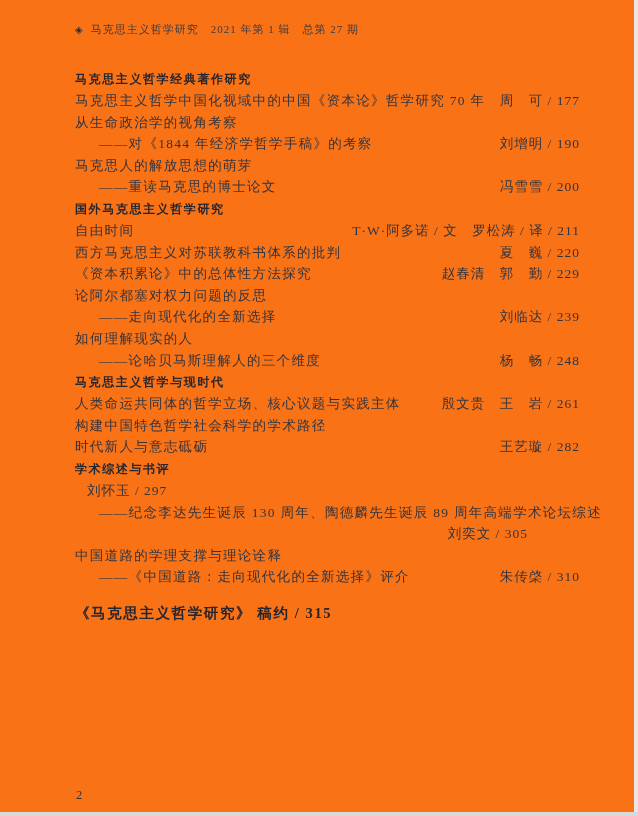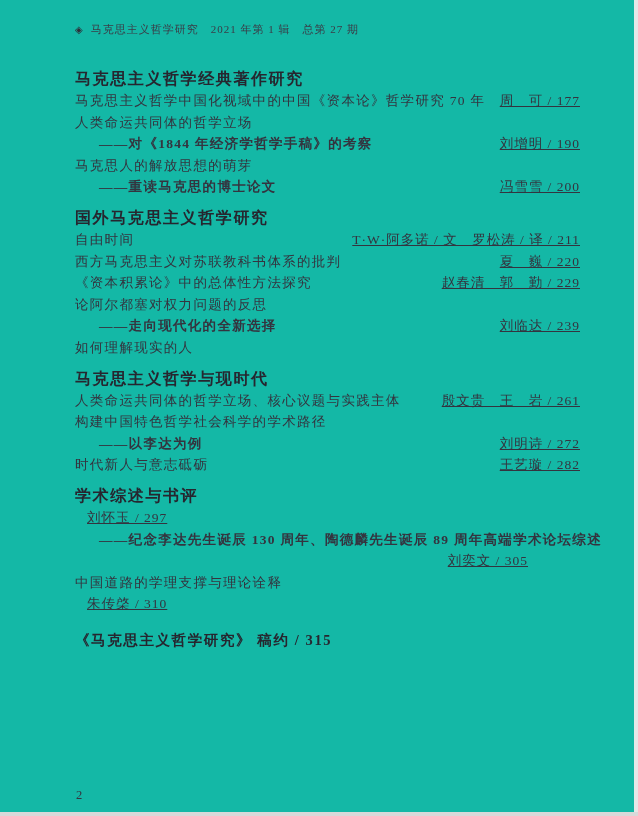--- a/index.html
+++ b/index.html
@@ -4,21 +4,21 @@
 <style>
   html,body{margin:0;padding:0;}
   body{
     width:638px;height:816px;
     background:#f4f4f4;
     font-family:"Liberation Serif","DejaVu Serif",serif;
   }
   .page{
     position:relative;
     width:638px;height:816px;
-    background:#14b8a6;
+    background:#f97316;
     overflow:hidden;
     box-sizing:border-box;
   }
   .scan-edge-right{
     position:absolute;top:0;right:0;width:4px;height:100%;
     background:#e7e7e7;
   }
   .scan-edge-bottom{
     position:absolute;bottom:0;left:0;width:100%;height:4px;
     background:#d9d9d9;
@@ -27,34 +27,34 @@
     position:absolute;top:22px;left:75px;
     font-size:11px;letter-spacing:1px;color:#3b3b46;
     white-space:nowrap;
   }
   .running-header .dicon{
     font-size:10px;margin-right:7px;color:#2e2e38;
   }
   .content{
     position:absolute;top:68px;left:75px;right:58px;
   }
-  .section + .section{margin-top:9px;}
+  .section + .section{}
   .heading{
-    font-size:16px;font-weight:bold;color:#26262f;
+    font-size:12px;font-weight:bold;color:#26262f;
     letter-spacing:1.6px;line-height:22px;
     white-space:nowrap;
   }
   .row{
     display:flex;justify-content:space-between;align-items:center;
     line-height:21.6px;font-size:13.5px;color:#34343f;
     white-space:nowrap;
   }
   .row .t{letter-spacing:1.3px;}
-  .row .t.indent{padding-left:24px;font-weight:bold;}
-  .row .a{letter-spacing:1px;padding-left:12px;text-decoration:underline;}
+  .row .t.indent{padding-left:24px;}
+  .row .a{letter-spacing:1px;padding-left:12px;}
   .row .a.pad{padding-right:52px;}
   .footer-line{
     margin-top:14px;
     font-size:14.5px;font-weight:bold;color:#26262f;
     letter-spacing:1.6px;line-height:22px;
   }
   .page-number{
     position:absolute;left:76px;top:788px;
     font-size:12.5px;color:#34343f;
   }
@@ -70,21 +70,21 @@
 
   <div class="content">
     <div id="sections">
         <div class="section">
           <div class="heading">马克思主义哲学经典著作研究</div>
           <div class="row">
             <span class="t">马克思主义哲学中国化视域中的中国《资本论》哲学研究 70 年</span>
             <span class="a">周　可 / 177</span>
           </div>
           <div class="row">
-            <span class="t">人类命运共同体的哲学立场</span>
+            <span class="t">从生命政治学的视角考察</span>
             <span class="a"></span>
           </div>
           <div class="row">
             <span class="t indent">——对《1844 年经济学哲学手稿》的考察</span>
             <span class="a">刘增明 / 190</span>
           </div>
           <div class="row">
             <span class="t">马克思人的解放思想的萌芽</span>
             <span class="a"></span>
           </div>
@@ -112,34 +112,34 @@
             <span class="a"></span>
           </div>
           <div class="row">
             <span class="t indent">——走向现代化的全新选择</span>
             <span class="a">刘临达 / 239</span>
           </div>
           <div class="row">
             <span class="t">如何理解现实的人</span>
             <span class="a"></span>
           </div>
+          <div class="row">
+            <span class="t indent">——论哈贝马斯理解人的三个维度</span>
+            <span class="a">杨　畅 / 248</span>
+          </div>
         </div>
         <div class="section">
           <div class="heading">马克思主义哲学与现时代</div>
           <div class="row">
             <span class="t">人类命运共同体的哲学立场、核心议题与实践主体</span>
             <span class="a">殷文贵　王　岩 / 261</span>
           </div>
           <div class="row">
             <span class="t">构建中国特色哲学社会科学的学术路径</span>
             <span class="a"></span>
-          </div>
-          <div class="row">
-            <span class="t indent">——以李达为例</span>
-            <span class="a">刘明诗 / 272</span>
           </div>
           <div class="row">
             <span class="t">时代新人与意志砥砺</span>
             <span class="a">王艺璇 / 282</span>
           </div>
         </div>
         <div class="section">
           <div class="heading">学术综述与书评</div>
           <div class="row">
             <span class="a">刘怀玉 / 297</span>
@@ -150,20 +150,21 @@
           </div>
           <div class="row">
             <span class="t"></span>
             <span class="a pad">刘奕文 / 305</span>
           </div>
           <div class="row">
             <span class="t">中国道路的学理支撑与理论诠释</span>
             <span class="a"></span>
           </div>
           <div class="row">
+            <span class="t indent">——《中国道路：走向现代化的全新选择》评介</span>
             <span class="a">朱传棨 / 310</span>
           </div>
         </div>
       </div>
 
     <div class="footer-line">
       <span>《马克思主义哲学研究》 稿约 / 315</span>
     </div>
   </div>
 

